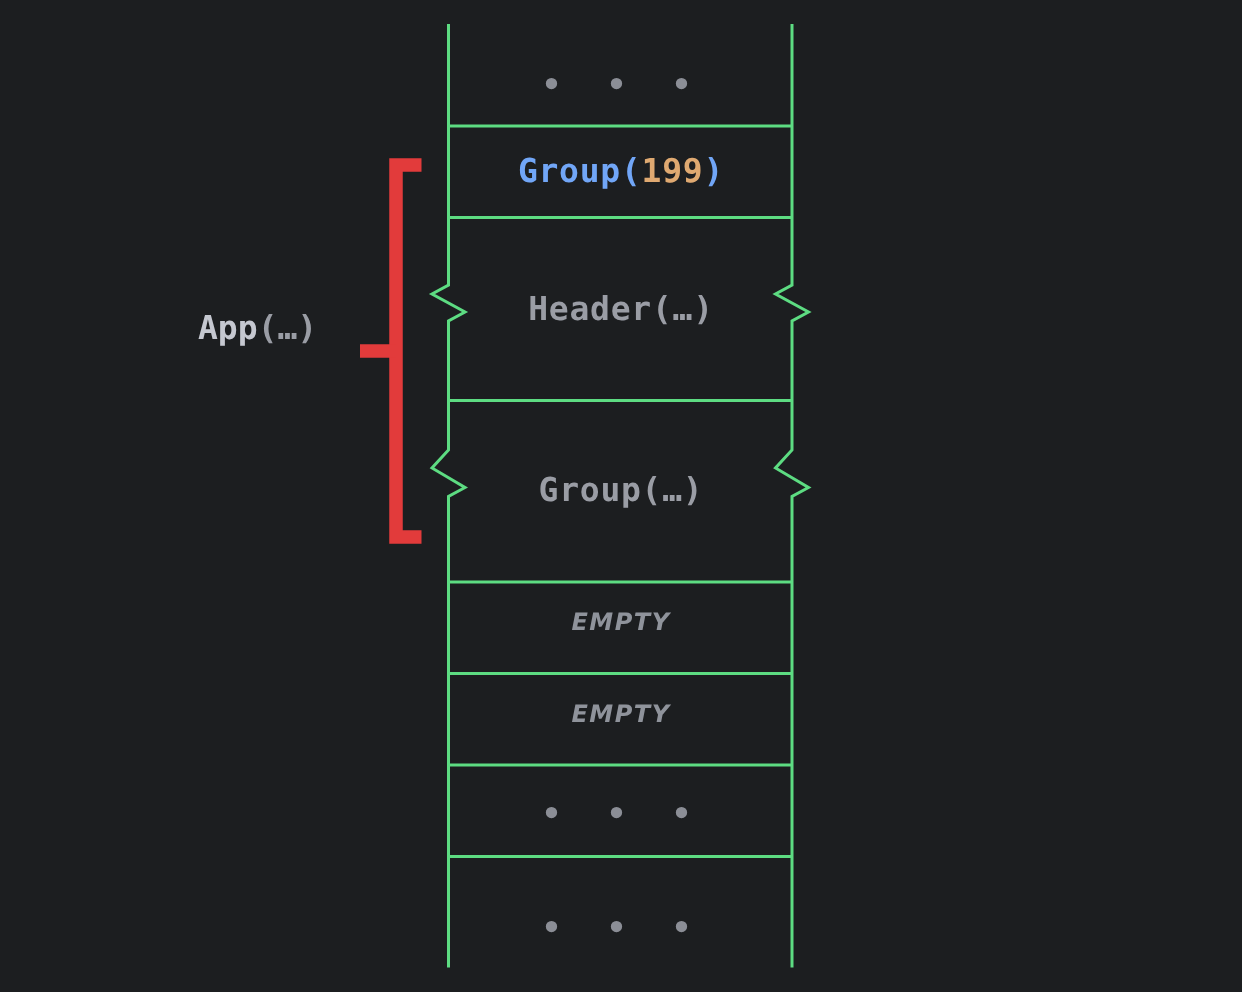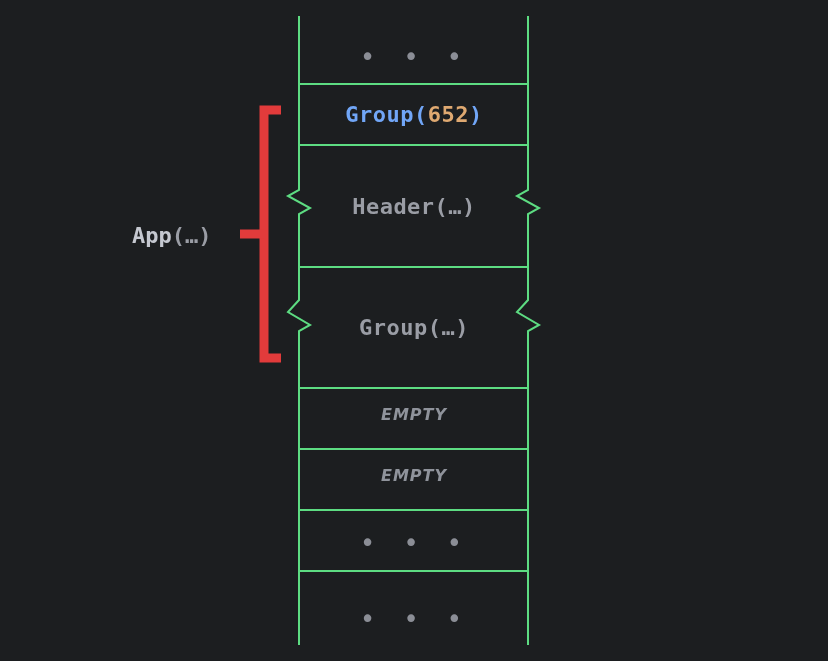--- a/index.html
+++ b/index.html
@@ -61,21 +61,21 @@
     color: #8b8e96;
     font-size: 26px;
     letter-spacing: 6px;
     line-height: 1;
     user-select: none;
   }
 
   #app-label {
     position: absolute;
     left: 132px;
-    top: 223px;
+    top: 207px;
     font-family: "DejaVu Sans Mono", monospace;
     font-weight: bold;
     font-size: 22px;
     white-space: nowrap;
     color: #c5c8d0;
     user-select: none;
   }
   #app-label .paren { color: #9a9da5; }
 </style>
 </head>
@@ -105,21 +105,21 @@
     <line x1="299" y1="510" x2="528" y2="510" stroke="#5ddc82" stroke-width="2"></line>
     <line x1="299" y1="571" x2="528" y2="571" stroke="#5ddc82" stroke-width="2"></line>
 
     <path d="M281,110 L264,110 L264,358 L281,358" fill="none" stroke="#e23b3b" stroke-width="9" stroke-linecap="butt" stroke-linejoin="miter"></path>
     <line x1="240" y1="234" x2="264" y2="234" stroke="#e23b3b" stroke-width="9" stroke-linecap="butt"></line>
   </svg>
 
   <div class="ellipsis-row" style="top:44px;">• • •</div>
 
   <div class="cell-label" style="top:102px;">
-    <span class="tok-name">Group</span><span class="tok-paren">(</span><span class="tok-num">652</span><span class="tok-paren">)</span>
+    <span class="tok-name">Group</span><span class="tok-paren">(</span><span class="tok-num">199</span><span class="tok-paren">)</span>
   </div>
 
   <div class="cell-label txt-dim" style="top:194px;">Header(…)</div>
 
   <div class="cell-label txt-dim" style="top:315px;">Group(…)</div>
 
   <div class="cell-label txt-empty" style="top:405px;">EMPTY</div>
 
   <div class="cell-label txt-empty" style="top:466px;">EMPTY</div>
 

